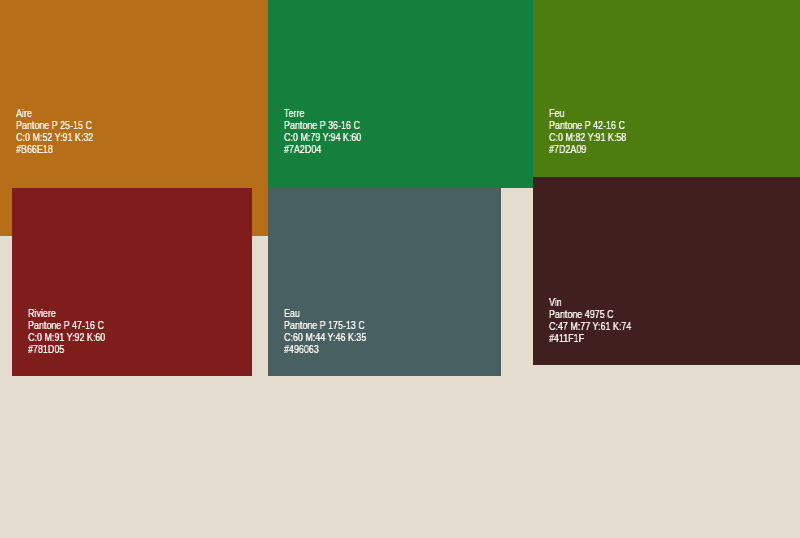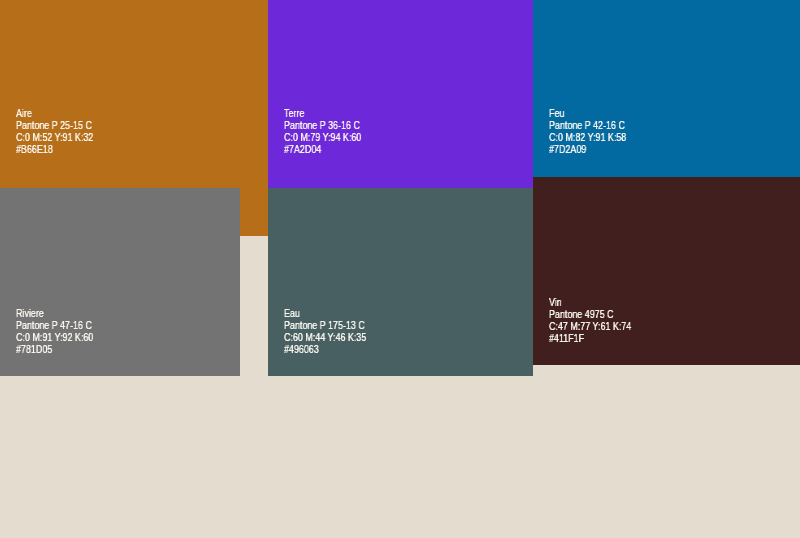--- a/index.html
+++ b/index.html
@@ -44,48 +44,48 @@
 
   <div class="swatch" style="left:0px;top:0px;width:268px;height:236px;background:#B66E18">
     <div class="caption on-dark band-top">
       <span class="cap-line">Aire</span>
       <span class="cap-line">Pantone P 25-15 C</span>
       <span class="cap-line">C:0 M:52 Y:91 K:32</span>
       <span class="cap-line">#B66E18</span>
     </div>
   </div>
 
-  <div class="swatch" style="left:268px;top:0px;width:265px;height:188px;background:#6d28d9">
+  <div class="swatch" style="left:268px;top:0px;width:265px;height:188px;background:#15803d">
     <div class="caption on-dark band-top">
       <span class="cap-line">Terre</span>
       <span class="cap-line">Pantone P 36-16 C</span>
       <span class="cap-line">C:0 M:79 Y:94 K:60</span>
       <span class="cap-line">#7A2D04</span>
     </div>
   </div>
 
-  <div class="swatch" style="left:533px;top:0px;width:267px;height:188px;background:#0369a1">
+  <div class="swatch" style="left:533px;top:0px;width:267px;height:188px;background:#4d7c0f">
     <div class="caption on-dark band-top">
       <span class="cap-line">Feu</span>
       <span class="cap-line">Pantone P 42-16 C</span>
       <span class="cap-line">C:0 M:82 Y:91 K:58</span>
       <span class="cap-line">#7D2A09</span>
     </div>
   </div>
 
-  <div class="swatch" style="left:0px;top:188px;width:240px;height:188px;background:#737373">
+  <div class="swatch" style="left:12px;top:188px;width:240px;height:188px;background:#7f1d1d">
     <div class="caption on-dark band-mid">
       <span class="cap-line">Riviere</span>
       <span class="cap-line">Pantone P 47-16 C</span>
       <span class="cap-line">C:0 M:91 Y:92 K:60</span>
       <span class="cap-line">#781D05</span>
     </div>
   </div>
 
-  <div class="swatch" style="left:268px;top:188px;width:265px;height:188px;background:#496063">
+  <div class="swatch" style="left:268px;top:188px;width:233px;height:188px;background:#496063">
     <div class="caption on-dark band-mid">
       <span class="cap-line">Eau</span>
       <span class="cap-line">Pantone P 175-13 C</span>
       <span class="cap-line">C:60 M:44 Y:46 K:35</span>
       <span class="cap-line">#496063</span>
     </div>
   </div>
 
   <div class="swatch" style="left:533px;top:177px;width:267px;height:188px;background:#411F1F">
     <div class="caption on-dark band-mid">

